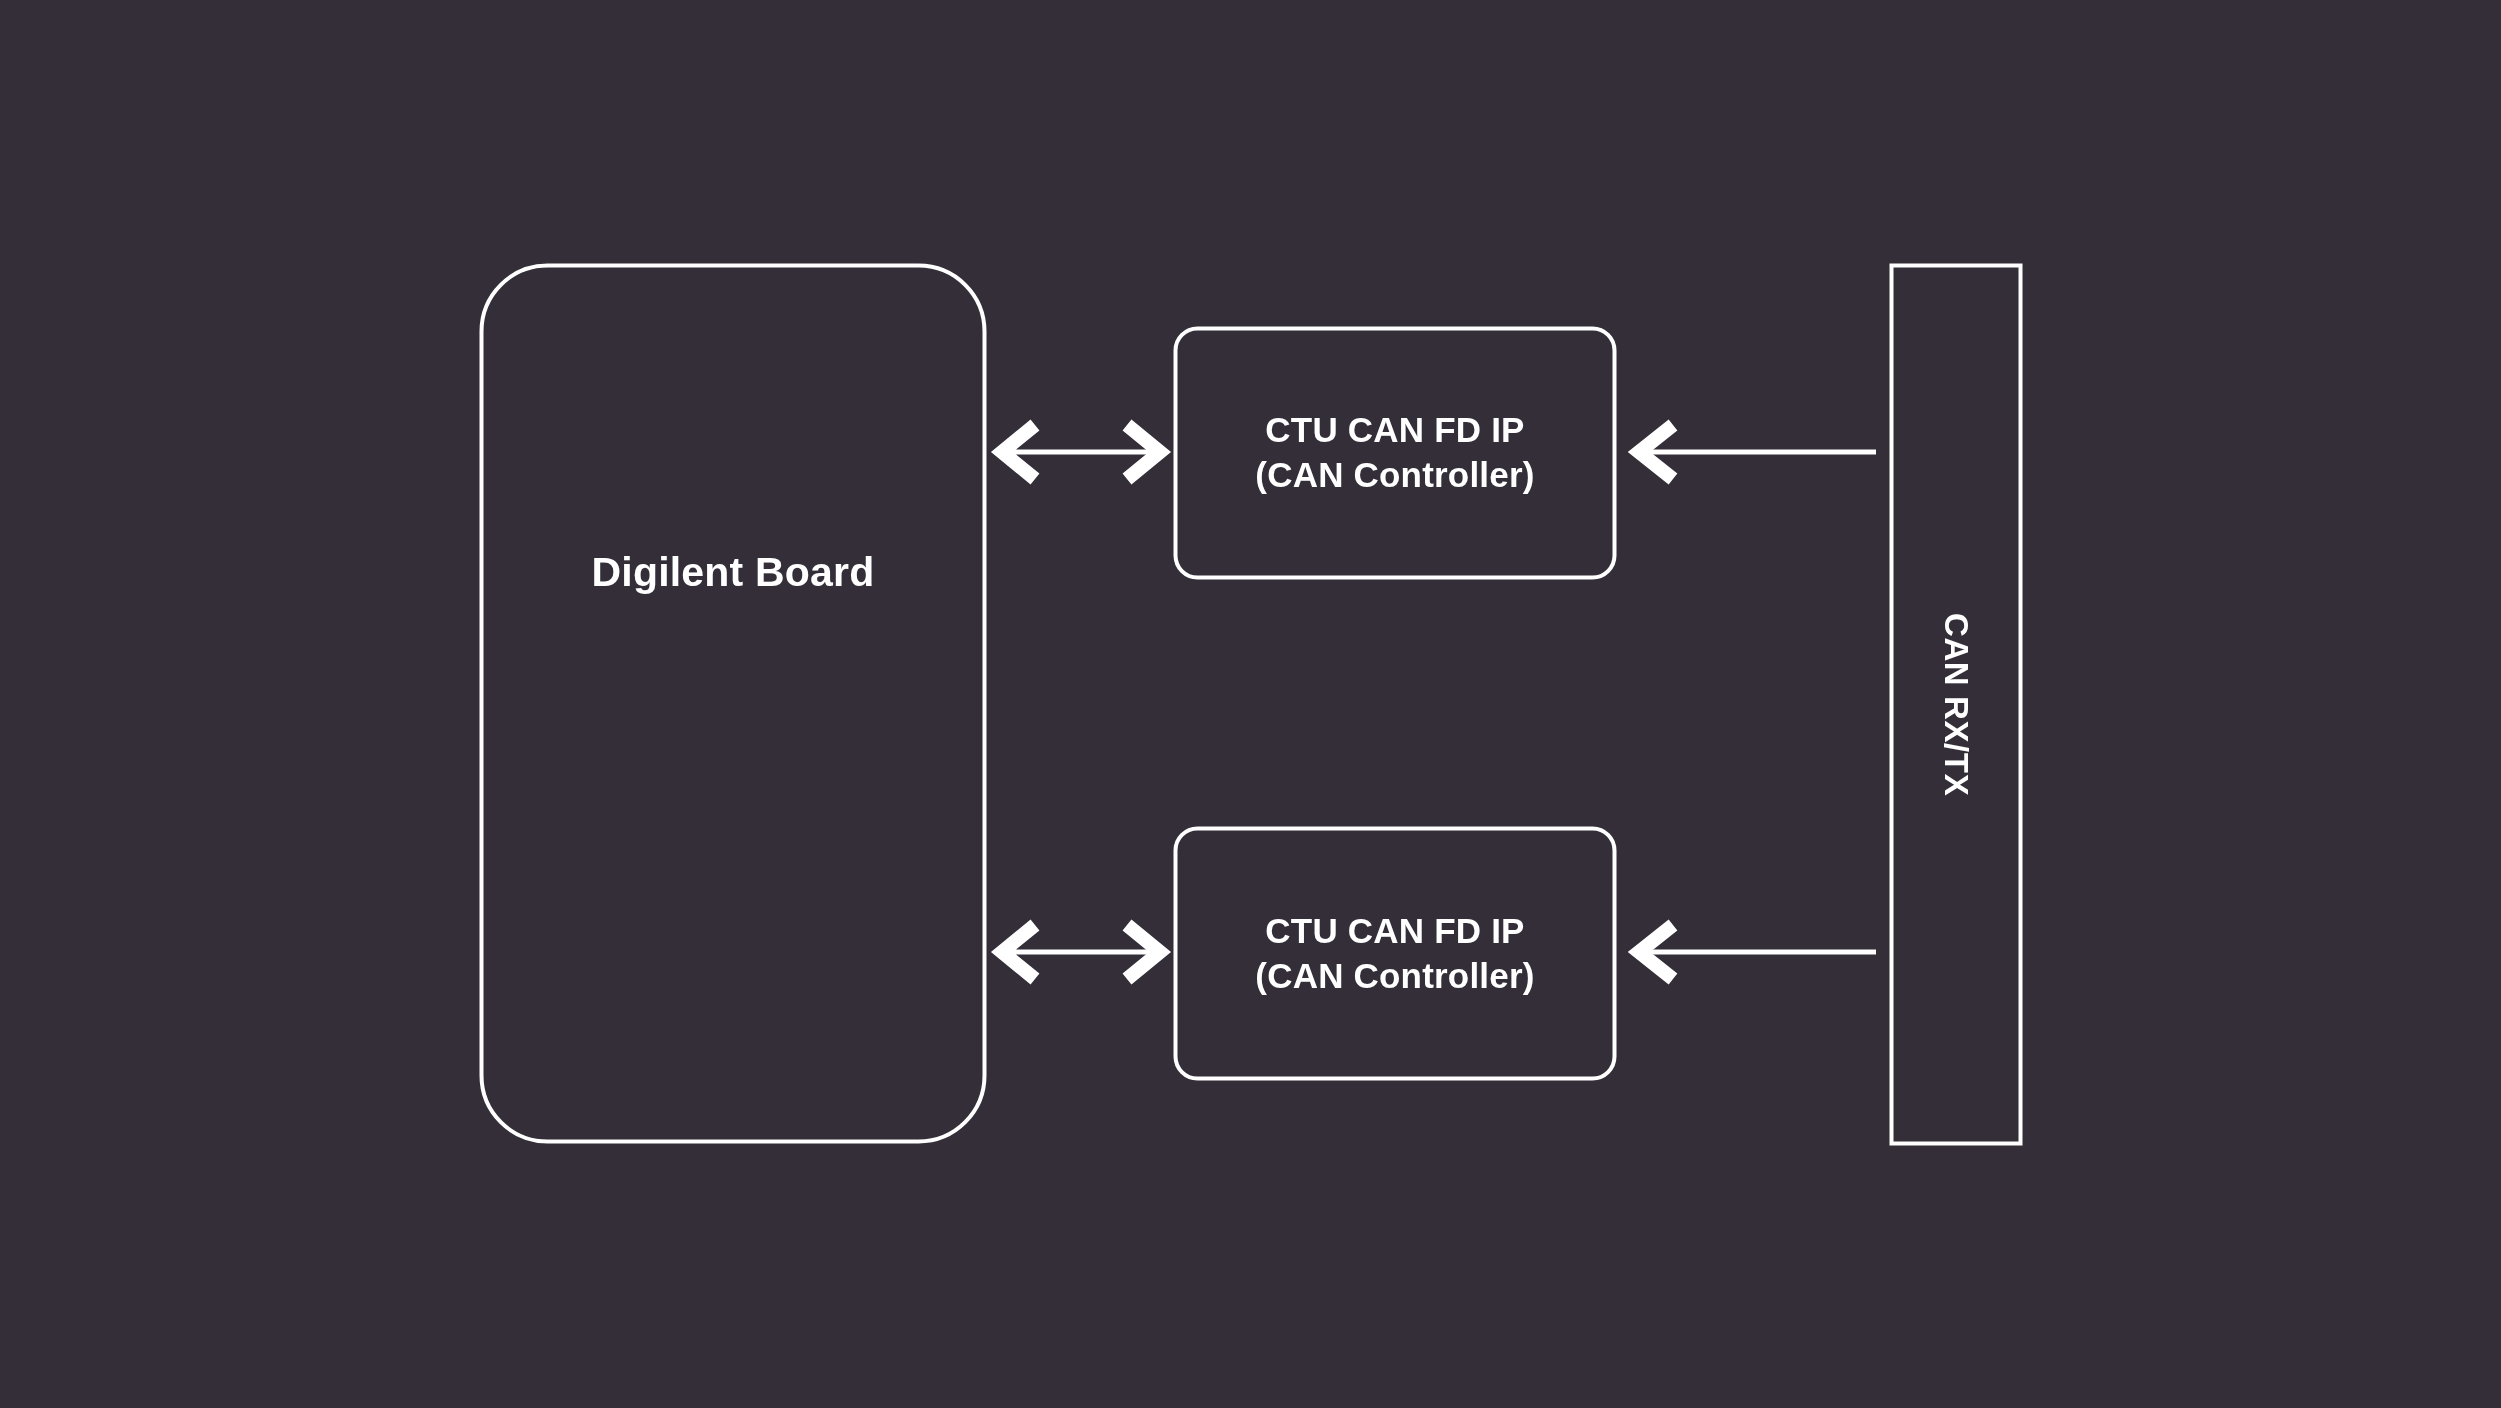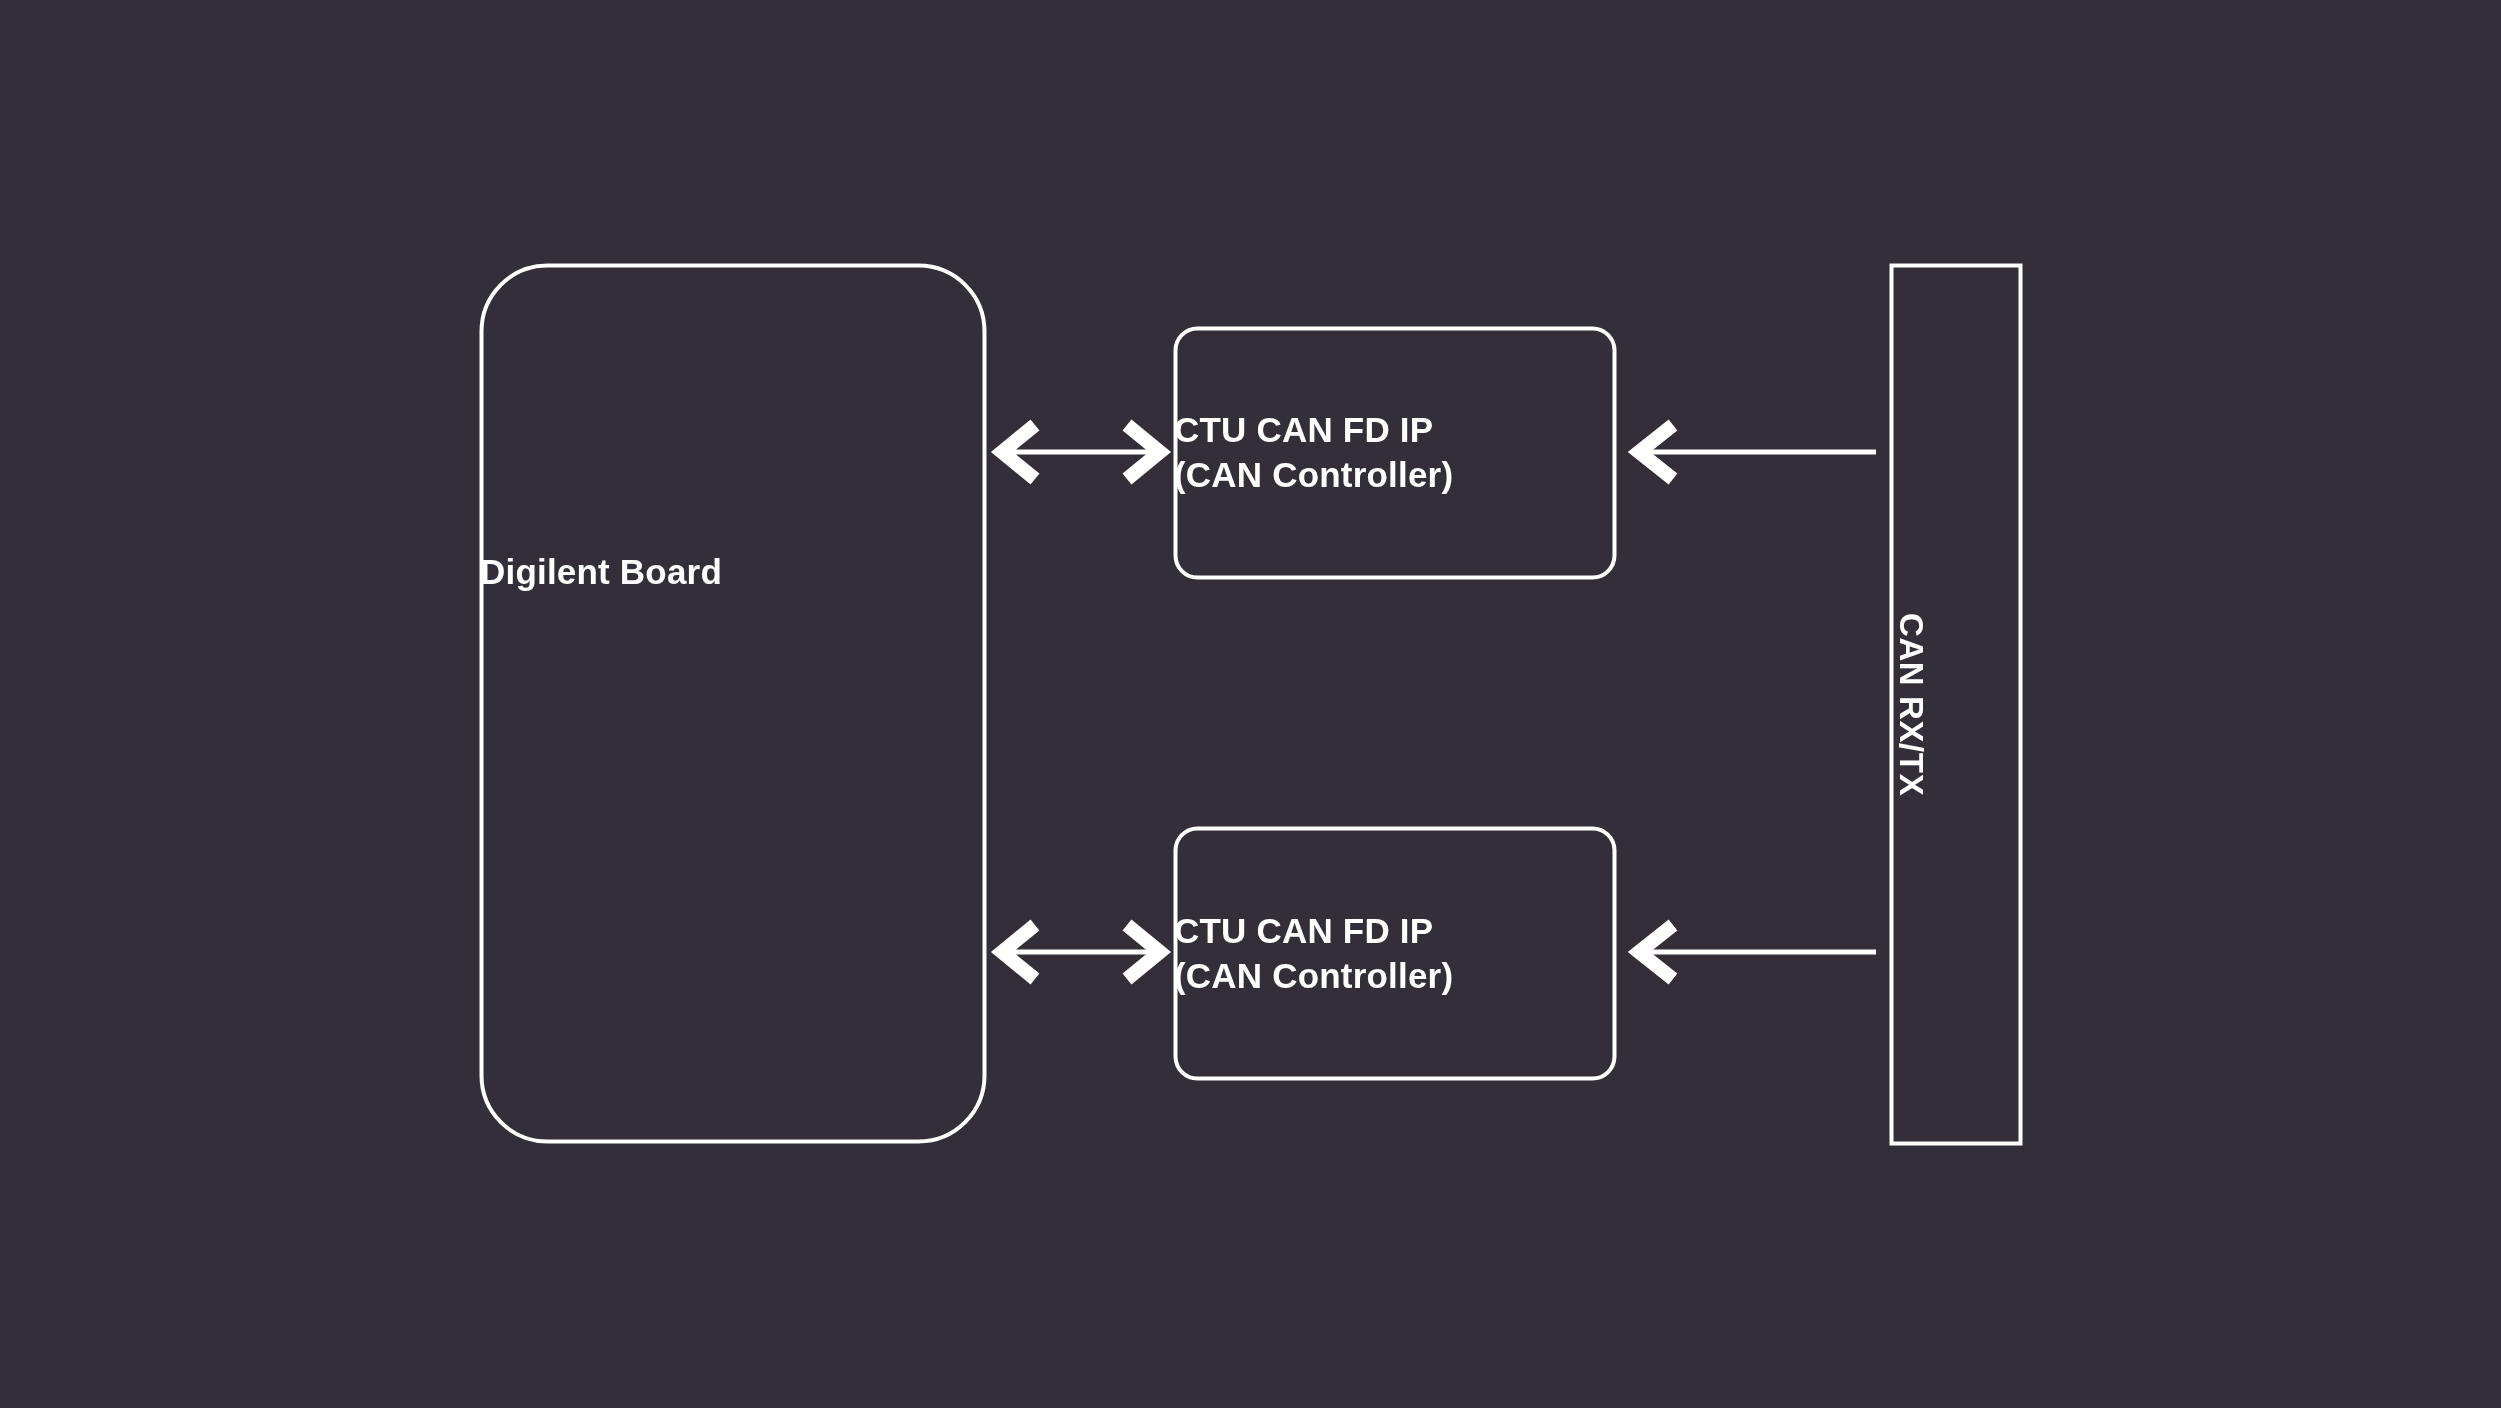--- a/index.html
+++ b/index.html
@@ -24,40 +24,40 @@
     top: 0;
     left: 0;
     width: 2501px;
     height: 1408px;
     display: block;
   }
   .node-label {
     position: absolute;
     display: flex;
     flex-direction: column;
-    align-items: flex-start;
+    align-items: center;
     justify-content: center;
     text-align: center;
     color: #FFFFFF;
     font-weight: bold;
     line-height: 1.28;
     white-space: pre;
     pointer-events: none;
   }
   .node-label .line {
     display: block;
   }
 
   
   #board-label {
     left: 480px;
     top: 264px;
     width: 506px;
     height: 617px;
-    font-size: 35px;
+    font-size: 41px;
     letter-spacing: 0.2px;
   }
 
   
   #ctrl-top-label {
     left: 1174px;
     top: 327px;
     width: 442px;
     height: 252px;
     font-size: 35px;

